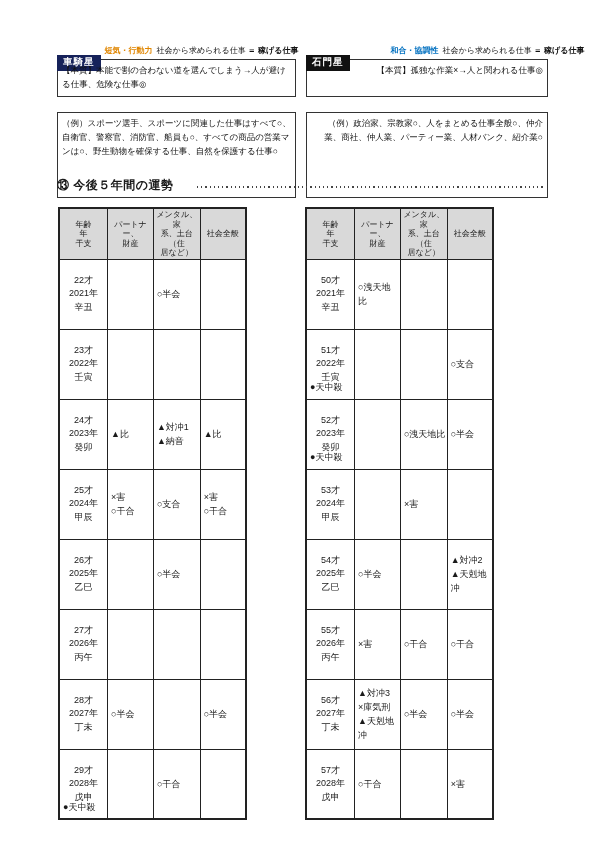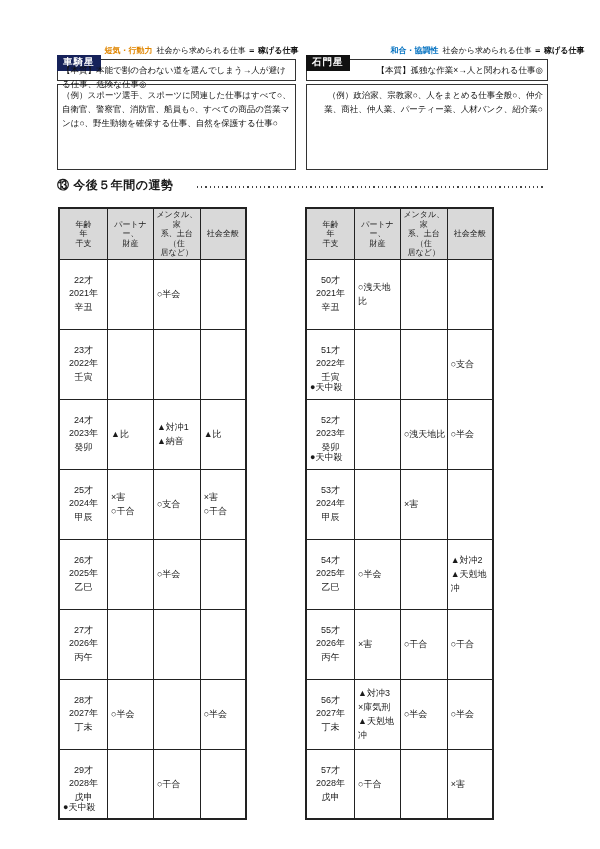--- a/index.html
+++ b/index.html
@@ -23,21 +23,21 @@
     padding:1px 6px 2px 6px; letter-spacing:1px; flex:0 0 auto;margin-top:24px;
   }
   .trait { font-weight:bold; font-size:8px; margin-left:4px; flex:0 0 auto; }
   .desc { font-size:8px; margin-left:4px; color:#111; }
   .desc .b { font-weight:bold; }
   .box {
     border:1.5px solid #333; background:#fff;
     font-size:8.5px; line-height:14px; padding:3px 4px;
     color:#111;
   }
-  .essence-box { height:22px; margin-bottom:3px; }
+  .essence-box { height:38px; margin-bottom:15px; }
   .example-box { height:86px; }
 
   
   .section-row { position:absolute; top:177px; left:57px; width:489px; display:flex; align-items:center;gap:11px; }
   .section-title { font-weight:bold; font-size:12px; white-space:nowrap; letter-spacing:0.5px; }
   .leader {
     flex:1; height:2px; margin-left:12px; margin-top:2px;
     background:repeating-linear-gradient(90deg,#444 0 1.2px,transparent 1.2px 4.2px);
   }
 

